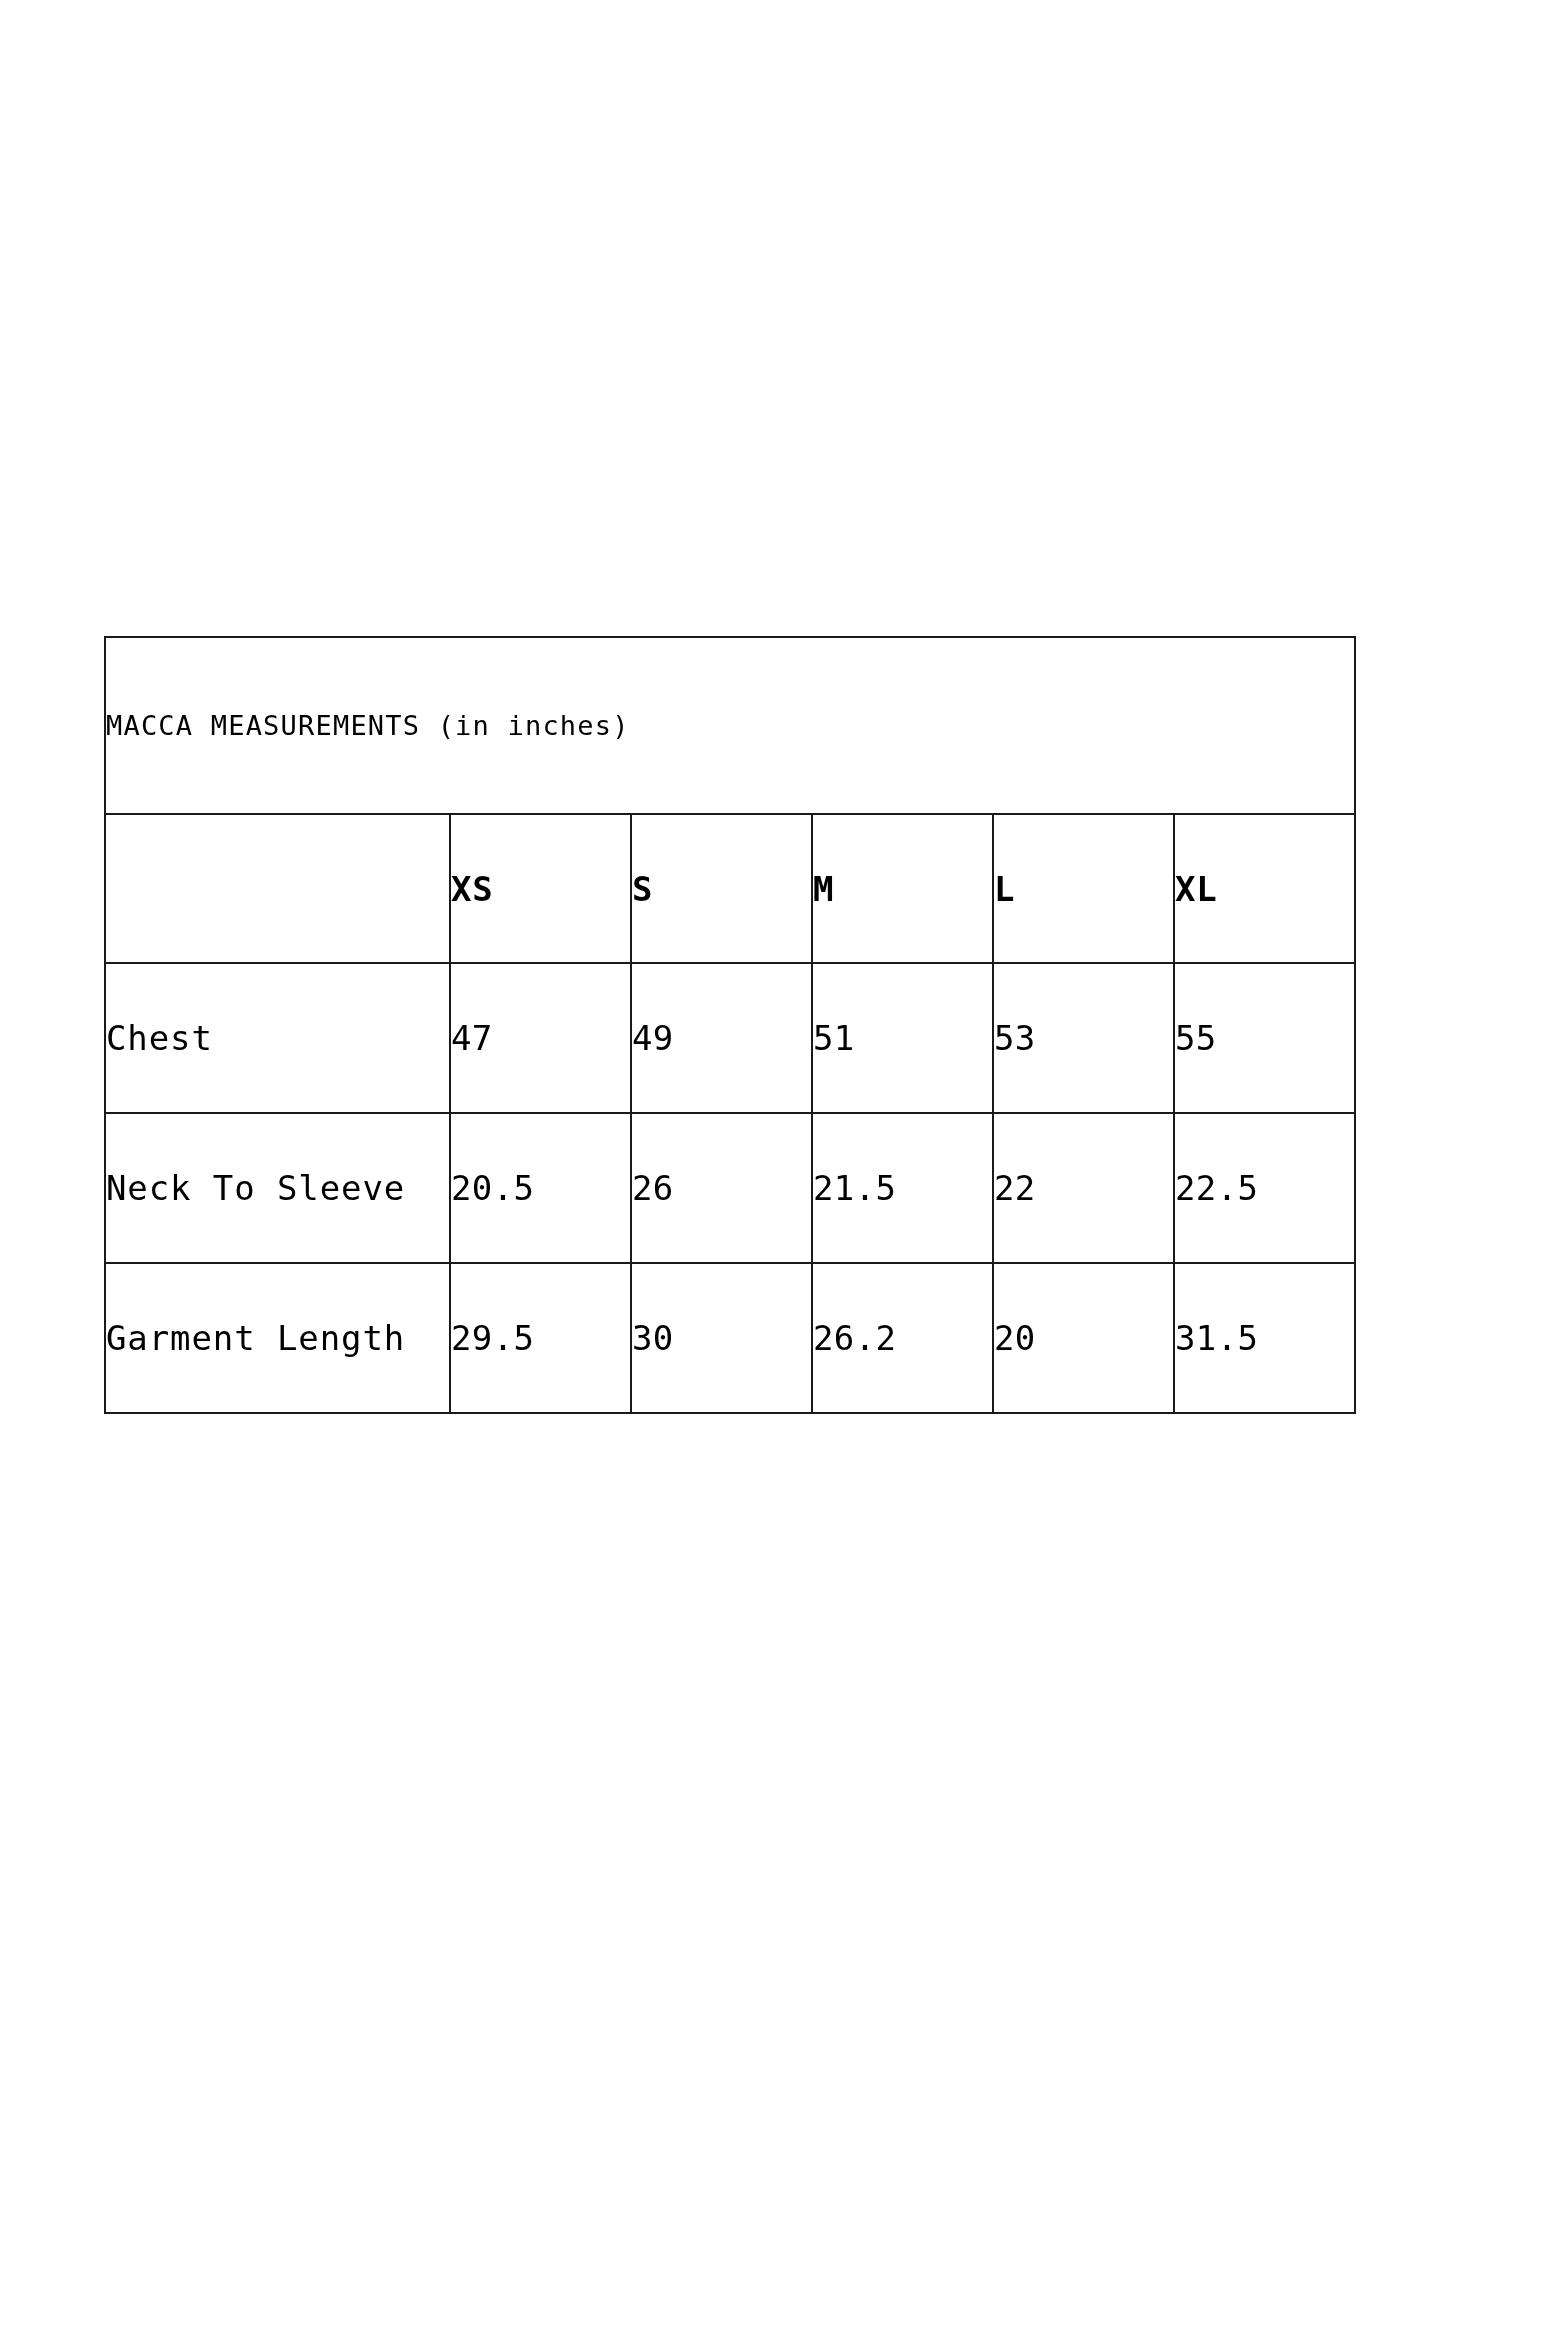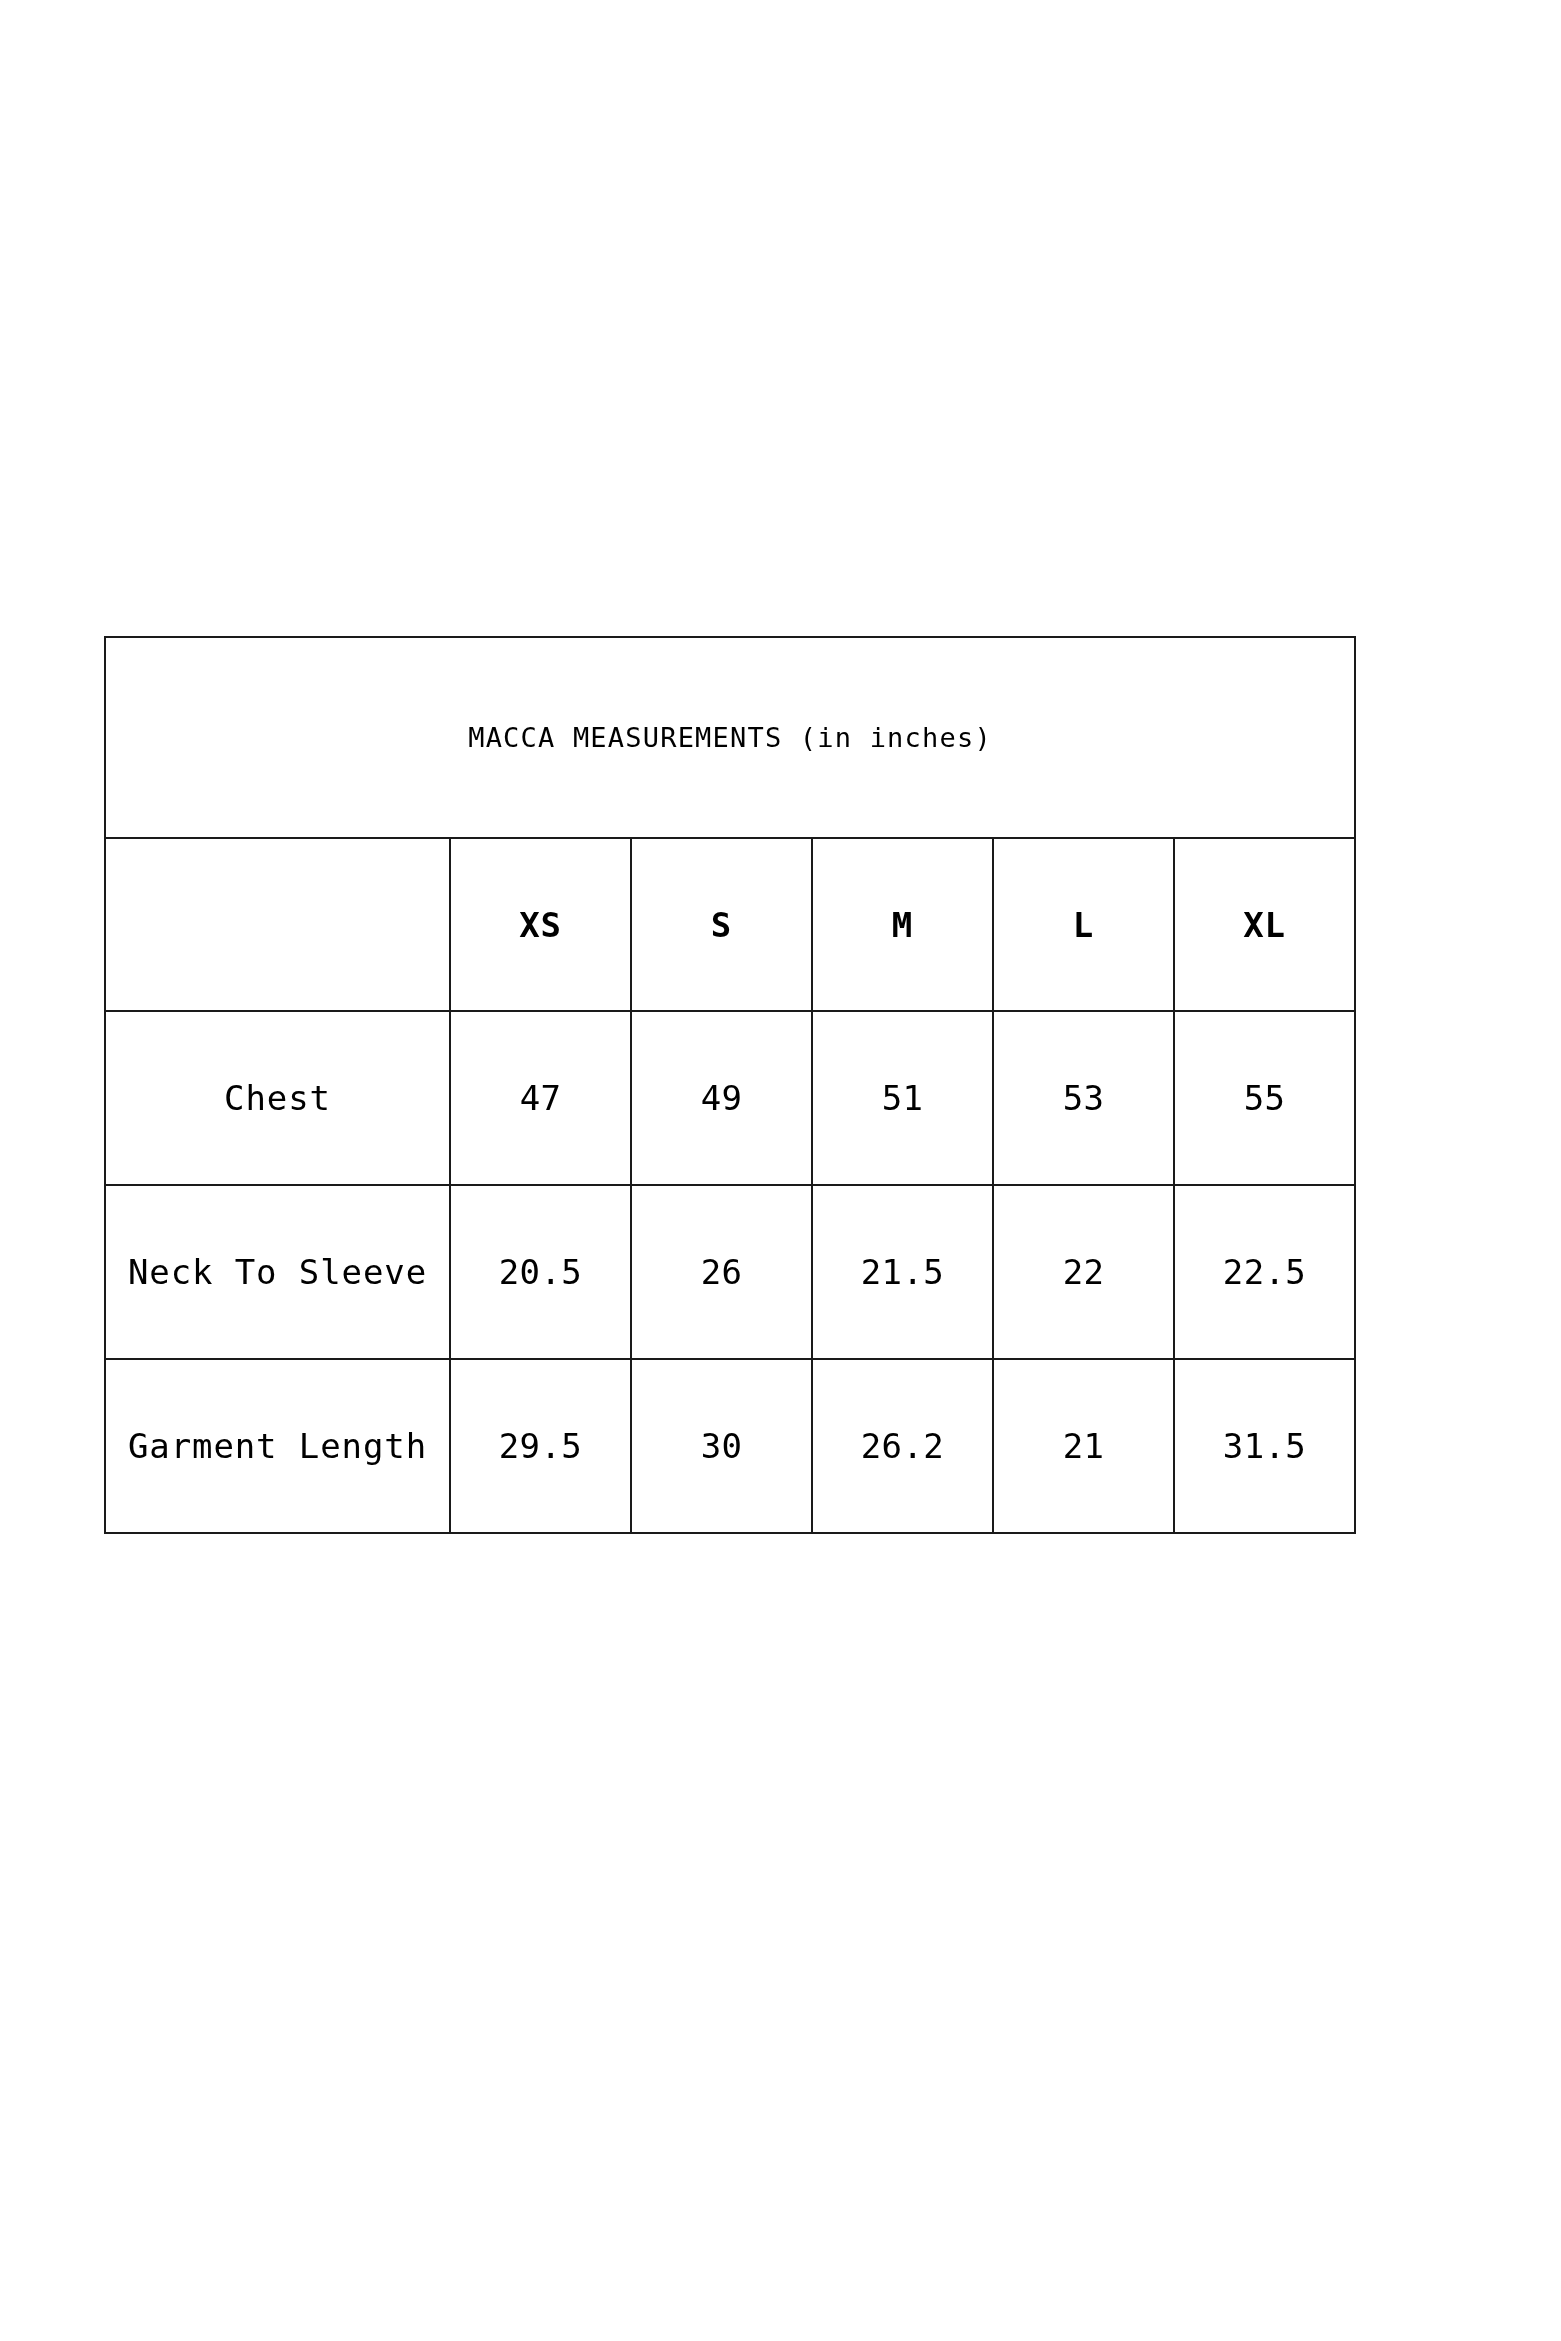--- a/index.html
+++ b/index.html
@@ -20,22 +20,22 @@
     position: absolute;
     left: 104px;
     top: 636px;
     width: 1249px;
     border-collapse: collapse;
     table-layout: fixed;
   }
 
   .size-chart td, .size-chart th {
     border: 2.3px solid #1a1a1a;
-    padding: 12px;
-    text-align: center;
+    padding: 0;
+    text-align: left;
     vertical-align: middle;
     font-weight: normal;
   }
 
   
   .chart-title {
     height: 175px;
     font-size: 27px;
     font-weight: bold;
     letter-spacing: 1.2px;
@@ -112,18 +112,18 @@
       <td class="data-cell">26</td>
       <td class="data-cell">21.5</td>
       <td class="data-cell">22</td>
       <td class="data-cell">22.5</td>
     </tr>
     <tr class="data-row">
       <td class="row-label">Garment Length</td>
       <td class="data-cell">29.5</td>
       <td class="data-cell">30</td>
       <td class="data-cell">26.2</td>
-      <td class="data-cell">21</td>
+      <td class="data-cell">20</td>
       <td class="data-cell">31.5</td>
     </tr>
   </tbody>
 </table>
 
 
 </body></html>

